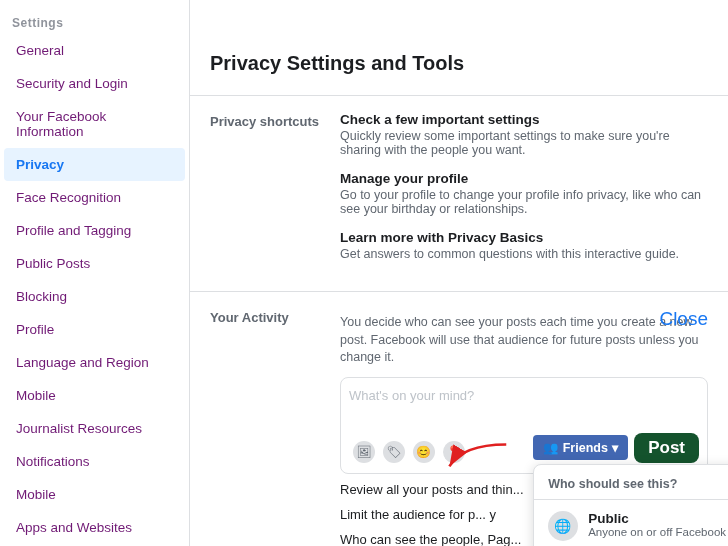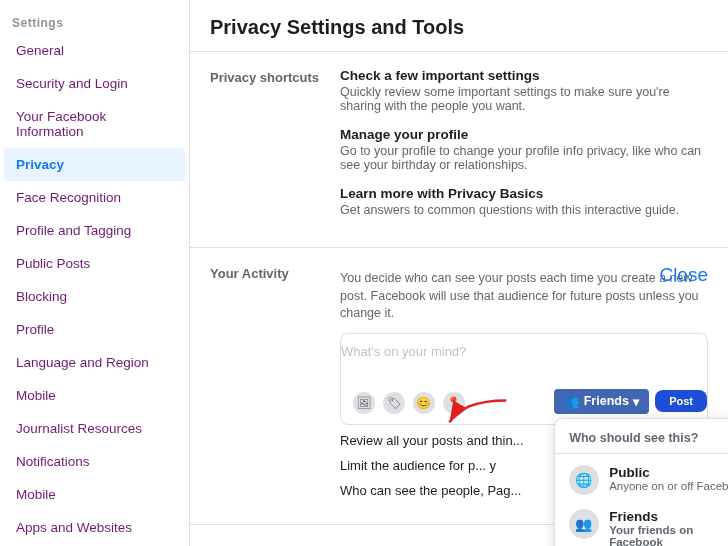--- a/index.html
+++ b/index.html
@@ -34,22 +34,23 @@
 
     
     #main {
       flex: 1;
       background: #fff;
       overflow-y: auto;
       padding: 0;
     }
 
     .main-header {
-      padding: 16px 20px 12px 20px;
+      padding: 16px 20px 20px 20px;
       border-bottom: 1px solid #dddfe2;
+      margin-top: 36px;
     }
     .main-header h1 {
       font-size: 20px;
       font-weight: 700;
       color: #1c1e21;
     }
 
     .section {
       display: flex;
       border-bottom: 1px solid #dddfe2;
@@ -95,21 +96,21 @@
     .activity-desc {
       font-size: 12.5px;
       color: #606770;
       margin-bottom: 10px;
       line-height: 1.4;
     }
 
     .post-box {
       border: 1px solid #dddfe2;
       border-radius: 8px;
-      padding: 10px 0;
+      padding: 10px 8px;
       background: #fff;
       margin-bottom: 6px;
       position: relative;
     }
     .post-placeholder {
       color: #bec3c9;
       font-size: 13px;
       margin-bottom: 30px;
     }
     .post-actions {
@@ -142,26 +143,26 @@
       border-radius: 4px;
       padding: 5px 10px;
       font-size: 12.5px;
       font-weight: 600;
       cursor: pointer;
       display: flex;
       align-items: center;
       gap: 4px;
     }
     .post-btn {
-      background: #1d4ed8;
+      background: #14532d;
       color: #fff;
       border: none;
       border-radius: 8px;
       padding: 5px 14px;
-      font-size: 11px;
+      font-size: 17px;
       font-weight: 600;
       cursor: pointer;
     }
 
     
     .dropdown-wrapper {
       position: relative;
       display: inline-block;
     }
     .audience-dropdown {

